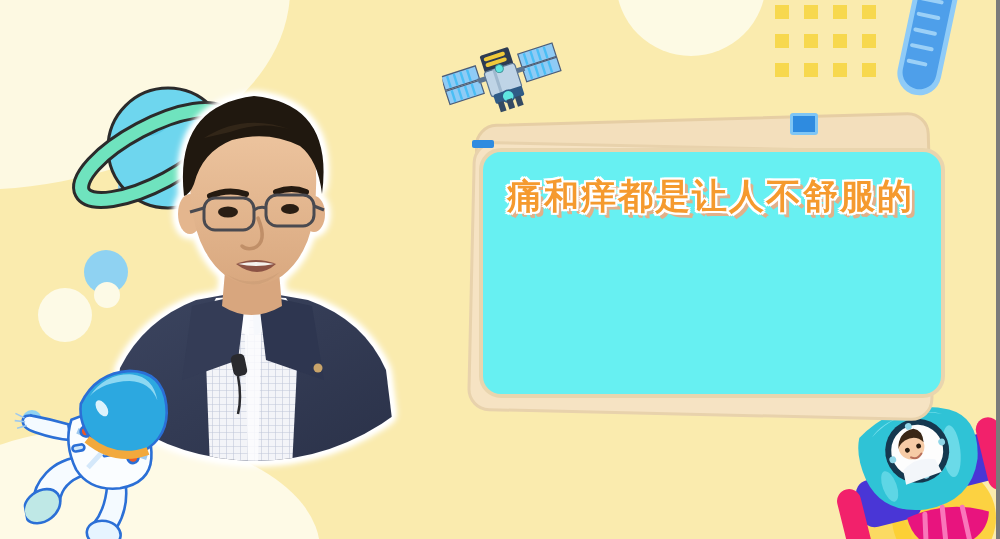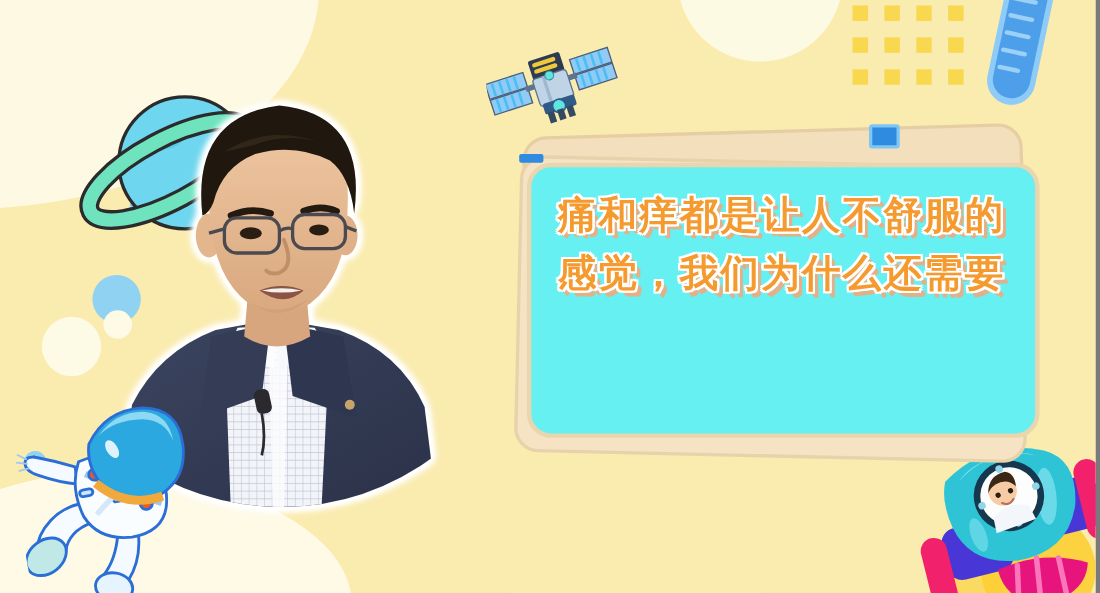--- a/index.html
+++ b/index.html
@@ -440,17 +440,16 @@
   </svg>
 
   <div class="card-stack">
     <div class="card-back-a"></div>
     <div class="card-back-b"></div>
     <div class="blue-tab"></div>
     <div class="blue-tab2"></div>
 
     <div class="card-front">
       <div class="subtitle-line">痛和痒都是让人不舒服的</div>
-      <div class="subtitle-line">感觉，我们为什么还需要</div>
     </div>
   </div>
 
 </div>
 
 </body></html>

